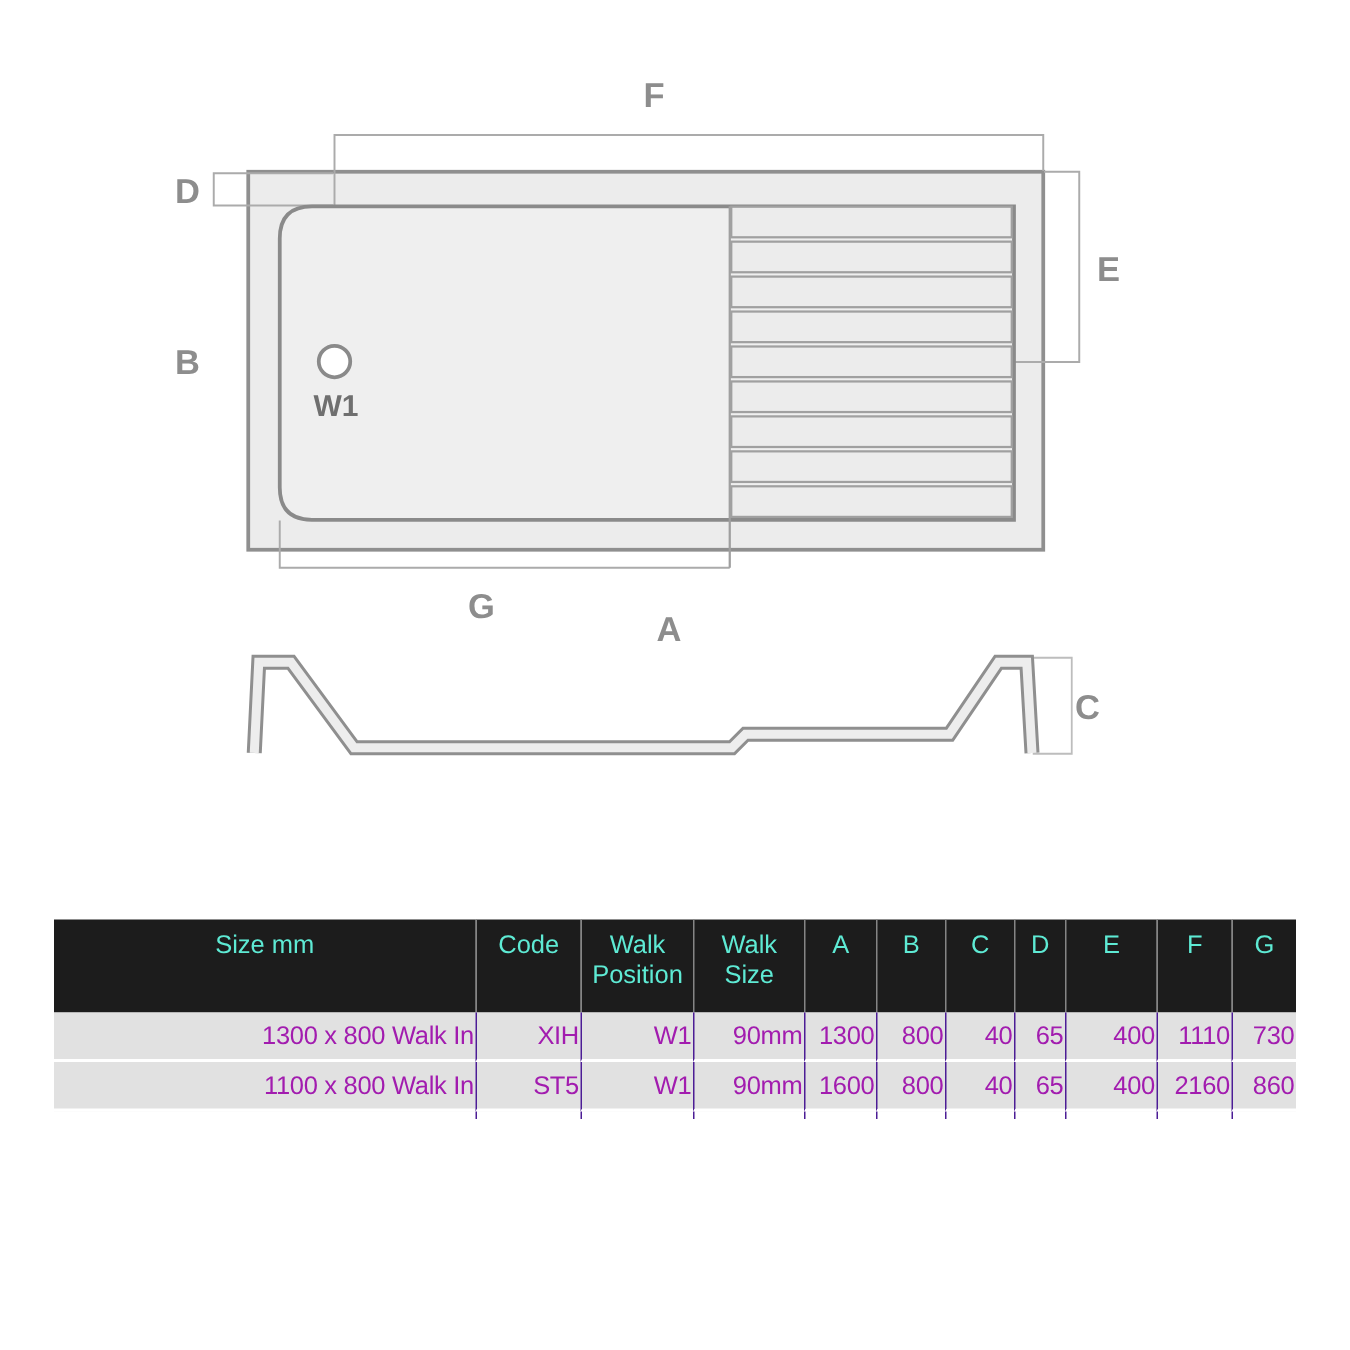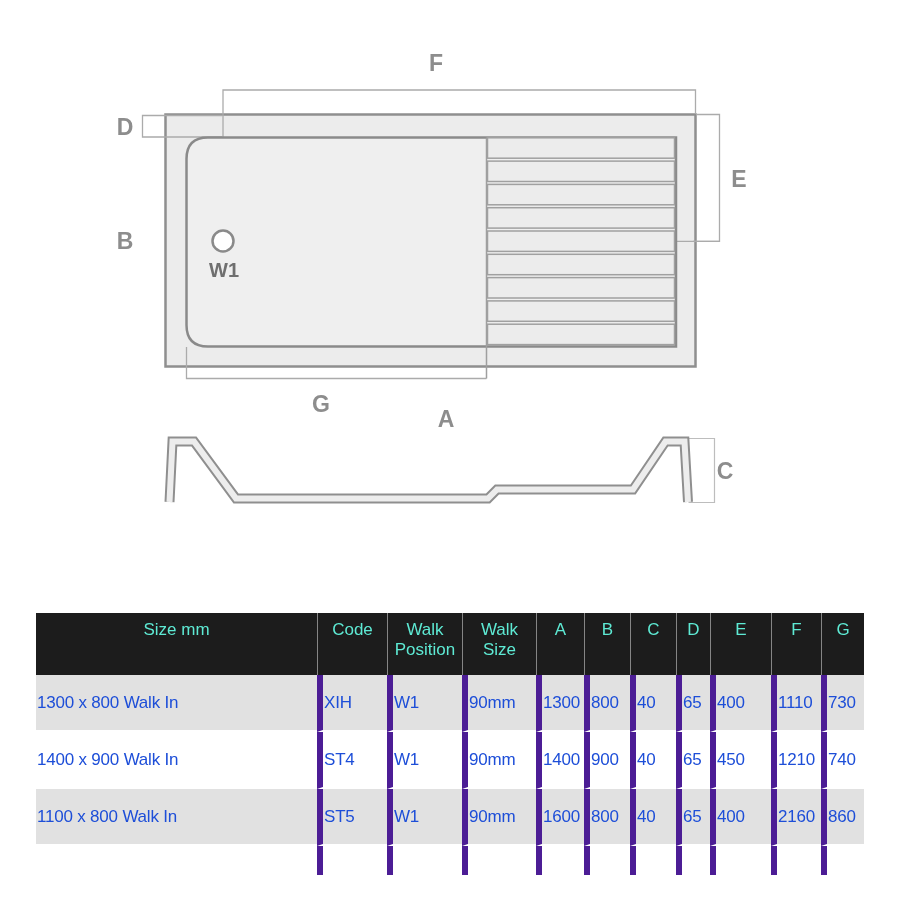--- a/index.html
+++ b/index.html
@@ -10,26 +10,26 @@
   .dim-label{font-family:"Liberation Sans",sans-serif;font-weight:bold;font-size:23px;fill:#8d8d8d;}
   .w1-label{font-family:"Liberation Sans",sans-serif;font-weight:bold;font-size:20px;fill:#6f6f6f;}
 
   
   table.spec{position:absolute;left:36px;top:613px;width:828px;border-collapse:separate;border-spacing:0;table-layout:fixed;}
   table.spec th{
     background:#1c1c1c;color:#5eead4;font-weight:400;font-size:17px;line-height:1.18;
     vertical-align:top;text-align:center;height:62px;padding:7px 1px 0 1px;box-sizing:border-box;
   }
   table.spec td{
-    font-size:17px;color:#1d4ed8;text-align:left;vertical-align:middle;
-    height:31px;border-bottom:2.5px solid #ffffff;padding:12px 1px;box-sizing:content-box;
+    font-size:17px;color:#a21caf;text-align:right;vertical-align:middle;
+    height:31px;border-bottom:2.5px solid #ffffff;padding:0 1px;box-sizing:content-box;
     letter-spacing:-0.2px;
   }
   table.spec th + th{border-left:1px solid #858585;margin-left:44px;}
-  table.spec td + td{border-left:6px solid #4c1d95;}
+  table.spec td + td{border-left:1px solid #4c1d95;}
   table.spec tr.stripe td{background:#e1e1e1;}
   table.spec tr.spacer td{height:5px;border-bottom:none;background:#ffffff;}
 </style>
 </head>
 <body>
 
 <svg id="drawing" width="900" height="560" viewBox="0 0 900 560" xmlns="http://www.w3.org/2000/svg">
 
   <g>
 
@@ -116,33 +116,20 @@
       <td>W1</td>
       <td>90mm</td>
       <td>1300</td>
       <td>800</td>
       <td>40</td>
       <td>65</td>
       <td>400</td>
       <td>1110</td>
       <td>730</td>
     </tr>
-    <tr>
-      <td>1400 x 900 Walk In</td>
-      <td>ST4</td>
-      <td>W1</td>
-      <td>90mm</td>
-      <td>1400</td>
-      <td>900</td>
-      <td>40</td>
-      <td>65</td>
-      <td>450</td>
-      <td>1210</td>
-      <td>740</td>
-    </tr>
     <tr class="stripe">
       <td>1100 x 800 Walk In</td>
       <td>ST5</td>
       <td>W1</td>
       <td>90mm</td>
       <td>1600</td>
       <td>800</td>
       <td>40</td>
       <td>65</td>
       <td>400</td>

